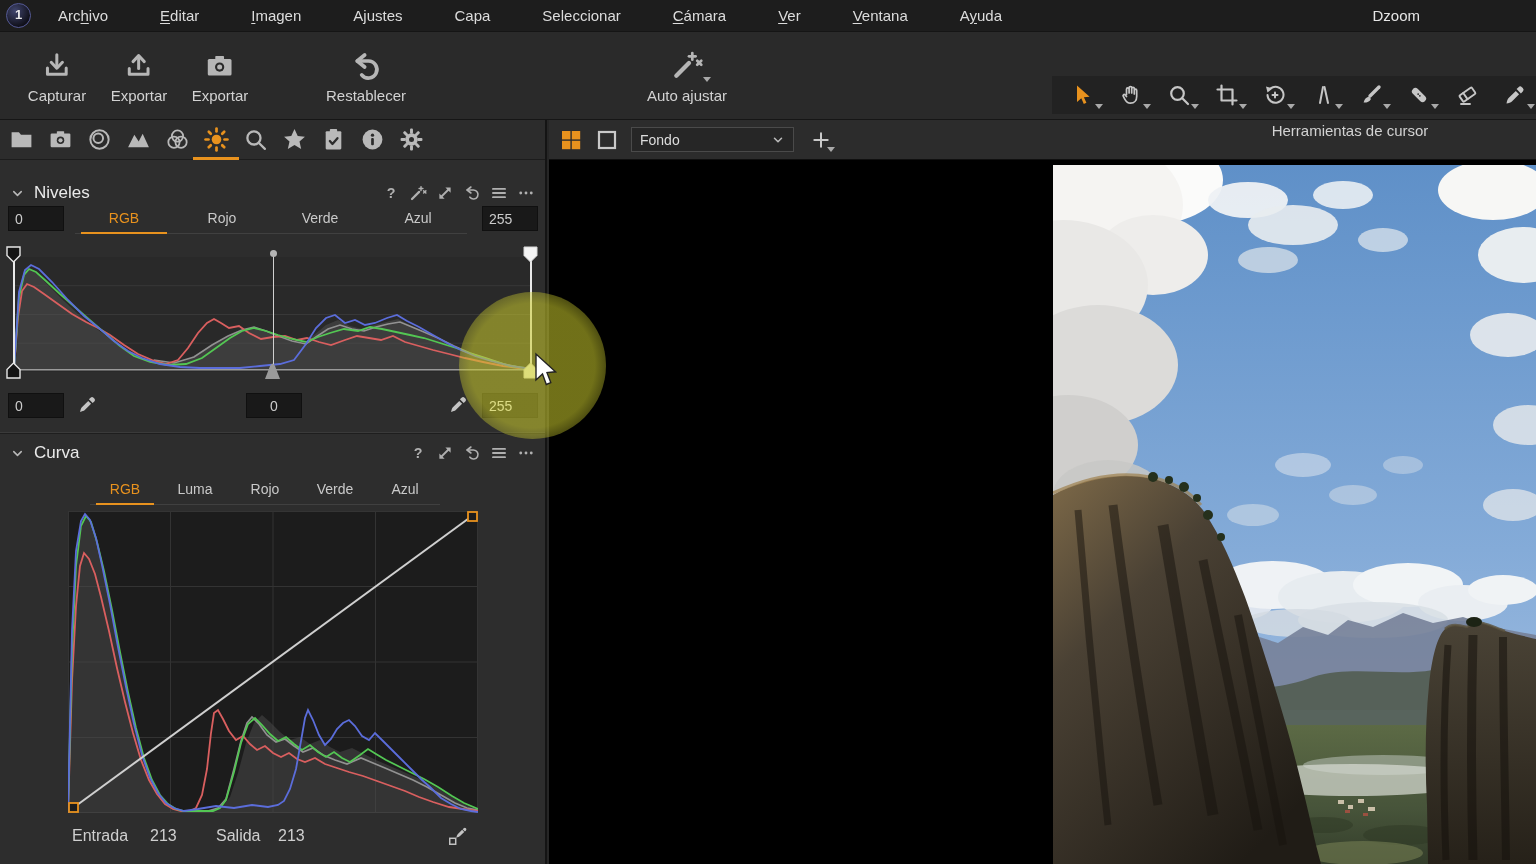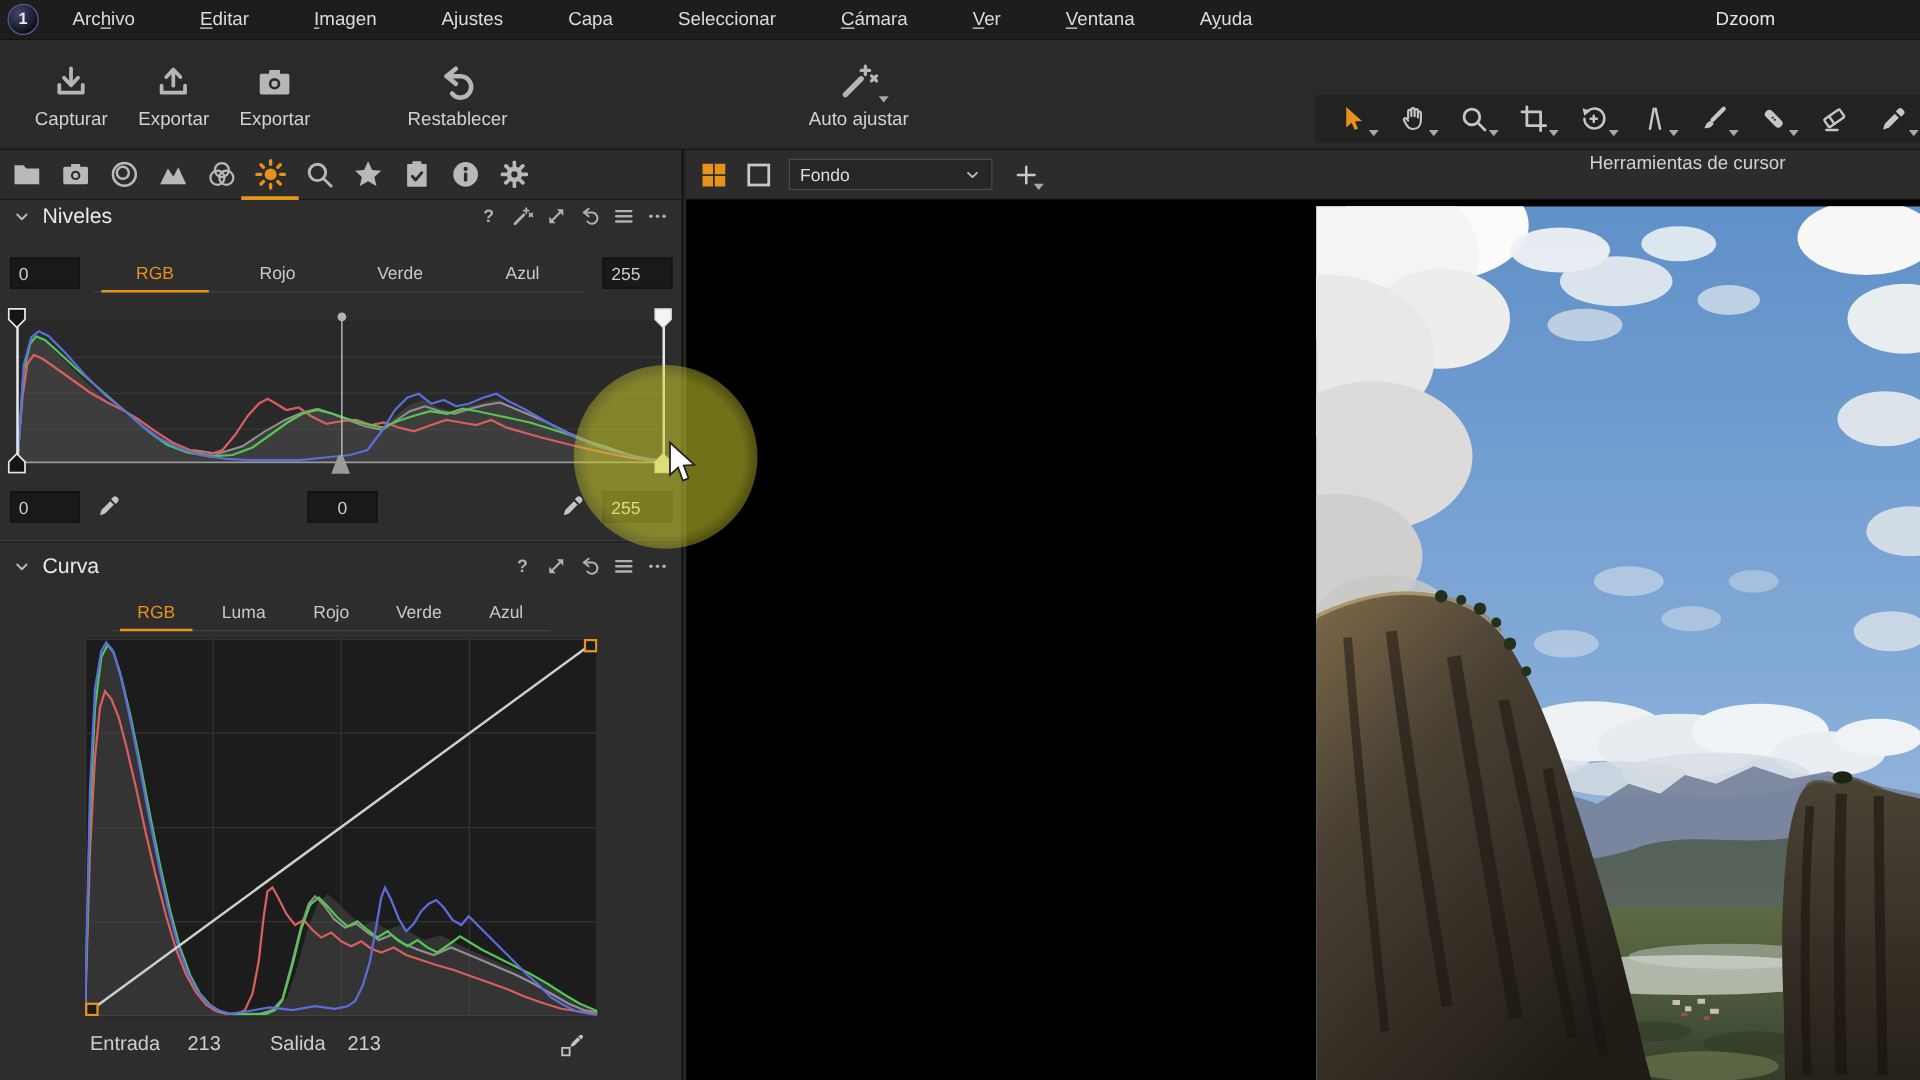--- a/index.html
+++ b/index.html
@@ -372,21 +372,21 @@
                   <rect x="10.6" y="1.5" width="2.8" height="5" rx="1" transform="rotate(270 12 12)"></rect>
                   <rect x="10.6" y="1.5" width="2.8" height="5" rx="1" transform="rotate(315 12 12)"></rect>
                 </g>
                 <circle cx="12" cy="12" r="6"></circle>
                 <circle cx="12" cy="12" r="2.4" fill="#2c2c2c"></circle>
               </svg>
             </span>
           </div>
         </div>
 
-      <div class="panel-header" style="top:36px">
+      <div class="panel-header" style="top:56px">
         <span class="ph-chevron icon">
           <svg viewBox="0 0 24 24" fill="none" stroke="currentColor" stroke-width="2.4" stroke-linecap="round" stroke-linejoin="round">
               <polyline points="6,9 12,15 18,9"></polyline>
             </svg>
         </span>
         <span class="ph-title">Niveles</span>
         <span class="ph-icons" id="levels-header-icons">
             <span class="phicon">
               <svg viewBox="0 0 24 24">
                 <text x="12" y="18.5" font-size="19" font-weight="bold" fill="currentColor" text-anchor="middle" font-family="Liberation Sans,sans-serif">?</text>

